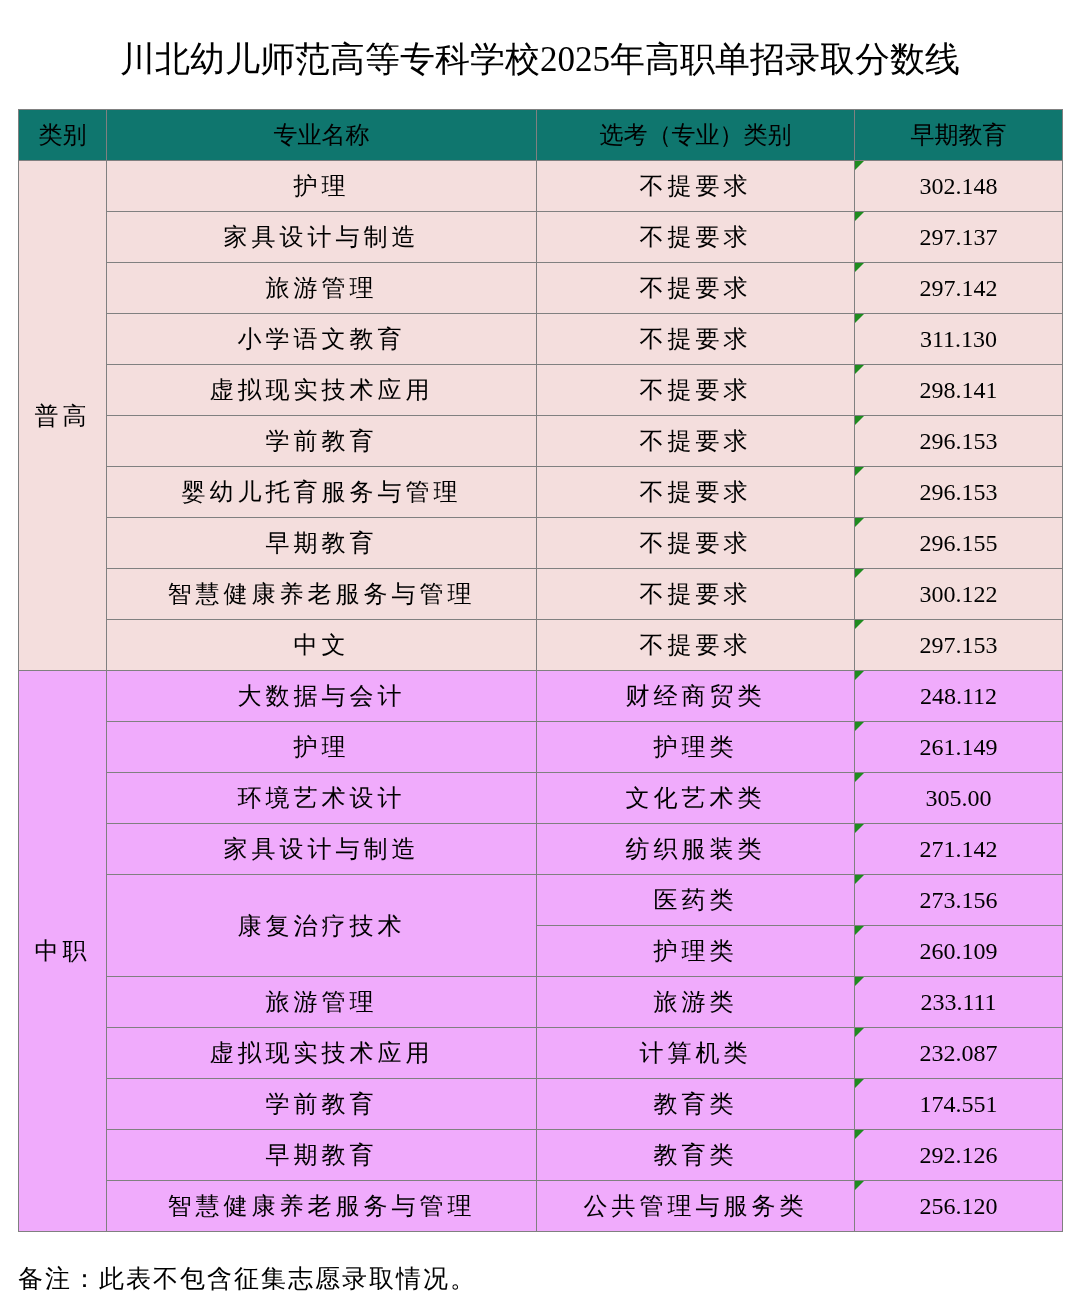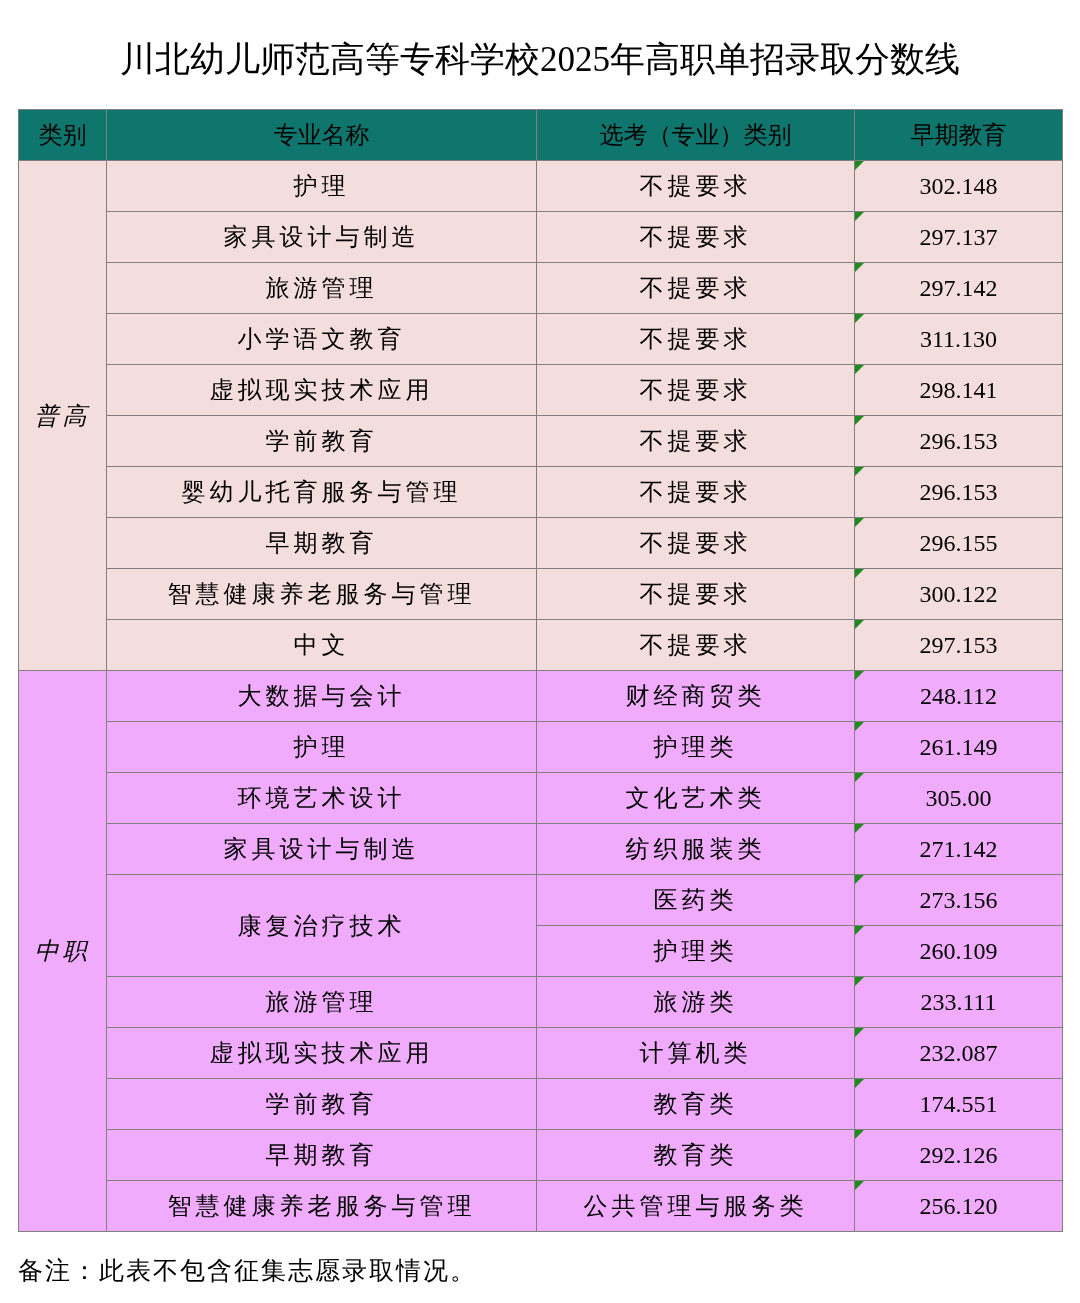--- a/index.html
+++ b/index.html
@@ -58,21 +58,20 @@
   .col-major { width: 430px; }
   .col-sel   { width: 318px; }
   .col-score { width: 208px; }
 
   tbody tr.pugao td { background: #f4dedd; }
   tbody tr.zhongzhi td { background: #f0abfc; }
 
   td.catcell {
     font-size: 25px;
     letter-spacing: 4px;
-    font-style: italic;
   }
   td.scorecell {
     font-family: "Liberation Mono", "DejaVu Sans Mono", monospace;
     font-size: 25px;
     letter-spacing: 0px;
     margin-top: 10px;
   }
   td.majorcell, td.selcell {
     letter-spacing: 4px;
     font-size: 25px;
@@ -80,21 +79,21 @@
   
   td.scorecell::before {
     content: "";
     position: absolute;
     top: 0;
     left: 0;
     border-top: 9px solid #1f8b1f;
     border-right: 9px solid transparent;
   }
   .footnote {
-    margin: 8px auto;
+    margin: 16px auto;
     width: 1044px;
     font-size: 25px;
     padding-top: 14px;
     letter-spacing: 2px;
     font-family: "Liberation Serif", "DejaVu Serif", serif;
   }
 </style>
 </head>
 <body>
 

